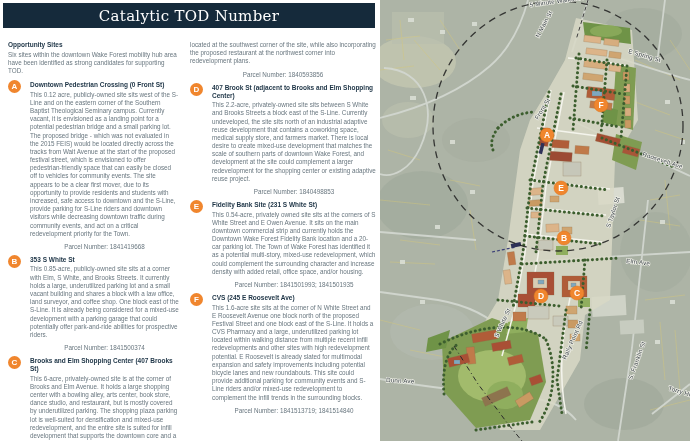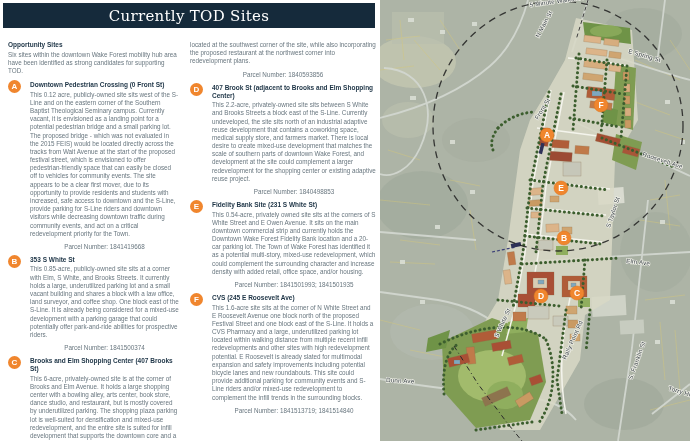--- a/index.html
+++ b/index.html
@@ -35,21 +35,21 @@
     paint-order:stroke; stroke:#f2f2ea; stroke-width:1.4px; stroke-linejoin:round;
     letter-spacing:.2px;
   }
   .marker-letter { font-size:8.5px; font-weight:bold; fill:#ffffff; text-anchor:middle; font-family:"Liberation Sans", sans-serif; }
 </style>
 </head>
 <body>
 
 <div class="page">
   <div class="banner">
-    <span>Currently TOD Sites</span>
+    <span>Catalytic TOD Number</span>
   </div>
   <div class="cols">
     <div class="col-left" id="col-left">
         <div class="section">
           <div class="sec-h">Opportunity Sites</div>
           <div class="sec-b">Six sites within the downtown Wake Forest mobility hub area have been identified as strong candidates for supporting TOD.</div>
         </div>
         <div class="section with-badge">
           <span class="badge">A</span>
           <div class="sec-h">Downtown Pedestrian Crossing (0 Front St)</div>

